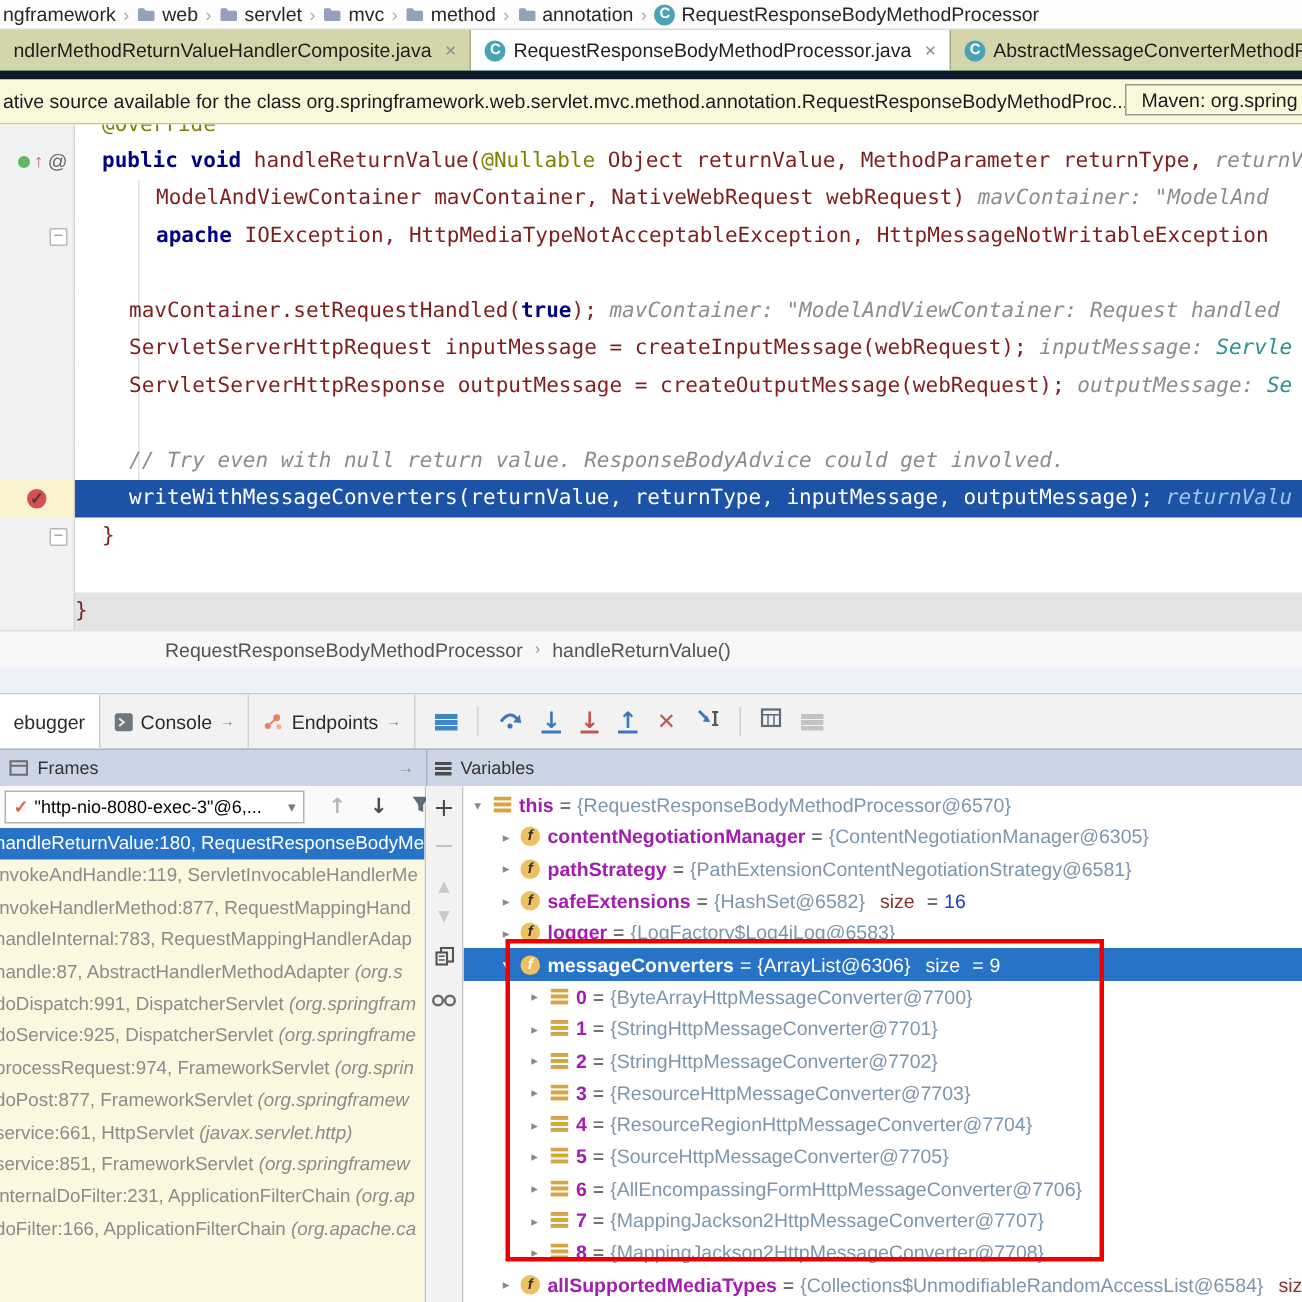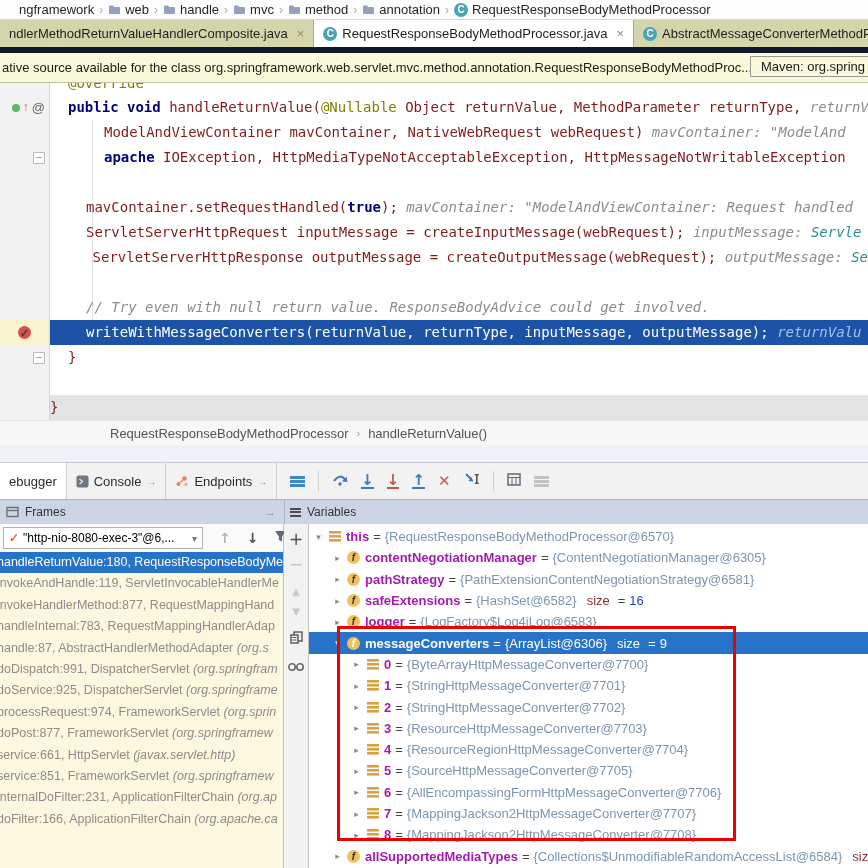--- a/index.html
+++ b/index.html
@@ -1,21 +1,21 @@
 <!DOCTYPE html>
 <html><head>
 <meta charset="utf-8">
 <style>
   html,body{margin:0;padding:0}
   body{width:868px;height:868px;position:relative;overflow:hidden;background:#fff;
        font-family:"Liberation Sans",sans-serif;-webkit-font-smoothing:antialiased}
 
   
   .pathbar{height:19px;background:#fdfdfd;border-bottom:1px solid #d8d8d8;display:flex;
-           align-items:center;font-size:13px;color:#262626;white-space:nowrap;overflow:hidden;padding-left:18px}
+           align-items:center;font-size:13px;color:#262626;white-space:nowrap;overflow:hidden;padding-left:1px}
   .crumb{display:inline-flex;align-items:center;gap:4px;margin:0 1px;cursor:pointer}
   .sep{color:#a8a8a8;margin:0 4px;font-size:12px}
   .cicon{width:14px;height:14px;border-radius:50%;background:#48a3b6;color:#fff;font-size:10px;
          font-weight:bold;display:inline-flex;align-items:center;justify-content:center;flex:none}
   .icn{display:inline-flex;flex:none}
 
   
   .tabbar{height:27px;background:#86efac;display:flex;border-bottom:6px solid #0f172a;overflow:hidden}
   .tab{display:flex;align-items:center;gap:5px;padding:0 9px;background:#d5d5ab;
        border-right:1px solid #a9a98c;font-size:13px;color:#1e1e1e;cursor:pointer;white-space:nowrap}
@@ -143,21 +143,21 @@
       </span>
       <span>web</span>
     </span>
     <span class="sep">›</span>
     <span class="crumb">
       <span class="icn">
         <svg width="13" height="11" viewBox="0 0 13 11">
           <path d="M1 2.5 Q1 1.5 2 1.5 h3 l1.3 1.6 H11 q1 0 1 1 V9 q0 1 -1 1 H2 Q1 10 1 9 Z" fill="#93a1bd"></path>
         </svg>
       </span>
-      <span>handle</span>
+      <span>servlet</span>
     </span>
     <span class="sep">›</span>
     <span class="crumb">
       <span class="icn">
         <svg width="13" height="11" viewBox="0 0 13 11">
           <path d="M1 2.5 Q1 1.5 2 1.5 h3 l1.3 1.6 H11 q1 0 1 1 V9 q0 1 -1 1 H2 Q1 10 1 9 Z" fill="#93a1bd"></path>
         </svg>
       </span>
       <span>mvc</span>
     </span>
@@ -239,21 +239,21 @@
       <div class="eline">
         <div class="gut"></div>
         <div class="ecode" style="padding-left: 36px;"><span class="tk-pl">mavContainer.setRequestHandled(</span><span class="tk-kw">true</span><span class="tk-pl">);</span><span class="tk-hint">   mavContainer: "ModelAndViewContainer: Request handled</span></div>
       </div>
       <div class="eline">
         <div class="gut"></div>
         <div class="ecode" style="padding-left: 36px;"><span class="tk-pl">ServletServerHttpRequest inputMessage = createInputMessage(webRequest);</span><span class="tk-hint">   inputMessage: </span><span class="tk-hv">Servle</span></div>
       </div>
       <div class="eline">
         <div class="gut"></div>
-        <div class="ecode" style="padding-left: 36px; text-align: right;"><span class="tk-pl">ServletServerHttpResponse outputMessage = createOutputMessage(webRequest);</span><span class="tk-hint">   outputMessage: </span><span class="tk-hv">Se</span></div>
+        <div class="ecode" style="padding-left: 36px;"><span class="tk-pl">ServletServerHttpResponse outputMessage = createOutputMessage(webRequest);</span><span class="tk-hint">   outputMessage: </span><span class="tk-hv">Se</span></div>
       </div>
       <div class="eline">
         <div class="gut"></div>
         <div class="ecode" style="padding-left: 0px;"></div>
       </div>
       <div class="eline">
         <div class="gut"></div>
         <div class="ecode" style="padding-left: 36px;"><span class="tk-cm">// Try even with null return value. ResponseBodyAdvice could get involved.</span></div>
       </div>
       <div class="eline exec">

